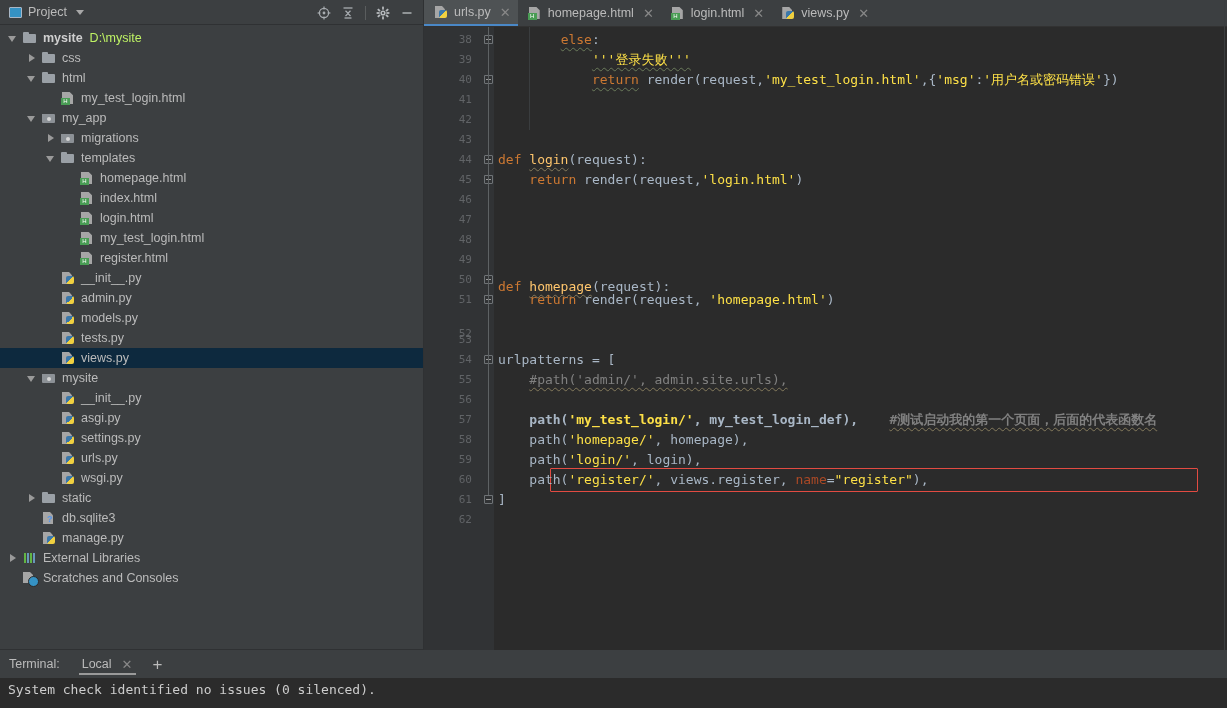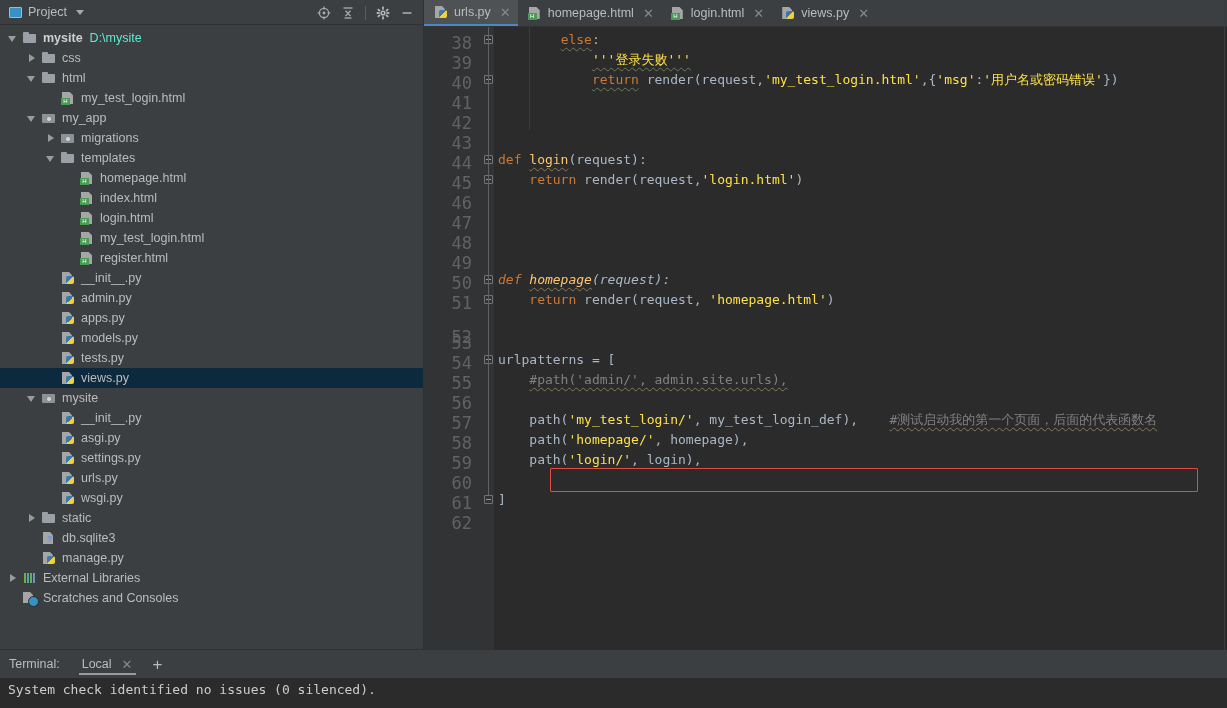--- a/index.html
+++ b/index.html
@@ -51,21 +51,21 @@
     border-left: 6px solid #9a9a9a;
   }
   .twisty.open::before {
     content: ""; position: absolute; left: 0px; top: 3px;
     border-left: 4.5px solid transparent; border-right: 4.5px solid transparent;
     border-top: 6px solid #9a9a9a;
   }
   .ico { width: 16px; height: 16px; flex: 0 0 16px; margin-right: 5px;
     position: relative; display: inline-block; }
   .label-bold { font-weight: bold; color: #cfcfcf; }
-  .subpath { color: #5eead4; margin-left: 7px; }
+  .subpath { color: #bef264; margin-left: 7px; }
 
   
   .ico-folder::before {
     content: ""; position: absolute; left: 1px; top: 4px; width: 13px; height: 9px;
     background: #9aa0a6; border-radius: 0 1px 1px 1px;
   }
   .ico-folder::after {
     content: ""; position: absolute; left: 1px; top: 2px; width: 6px; height: 3px;
     background: #9aa0a6; border-radius: 1px 1px 0 0;
   }
@@ -133,21 +133,21 @@
   .tab.active { background: #4e5254; border-bottom: 2px solid #4a88c7; }
   .tab .ico { margin-right: 0; }
   .tab-close { color: #888888; font-size: 13px; margin-left: 4px; line-height: 1; }
 
   #code-wrap { position: absolute; left: 0; top: 27px; right: 0; bottom: 0;
     background: #2b2b2b; display: flex; }
   #gutter { width: 58px; flex: 0 0 58px; background: #313335; position: relative; }
   #foldstrip { width: 12px; flex: 0 0 12px; background: #313335; position: relative; }
   #code { flex: 1 1 auto; position: relative; overflow: hidden; }
 
-  .ln { position: absolute; right: 10px; color: #606366; font-size: 17px;
+  .ln { position: absolute; right: 10px; color: #606366; font-size: 11px;
     font-family: "DejaVu Sans Mono", monospace; text-align: right; }
   .cline { position: absolute; left: 0; white-space: pre;
     font-family: "DejaVu Sans Mono", monospace; font-size: 13px;
     color: #a9b7c6; line-height: 20px; }
 
   .kw { color: #cc7832; }
   .str { color: #fde047; }
   .fn { color: #ffc66d; }
   .cmt { color: #808080; }
   .punct { color: #a9b7c6; }
@@ -328,26 +328,20 @@
           <span style="width: 46px; flex: 0 0 auto;"></span>
           <span class="twisty "></span>
           <span class="ico ico-py"></span>
           <span>__init__.py</span>
         </div>
         <div class="row">
           <span style="width: 46px; flex: 0 0 auto;"></span>
           <span class="twisty "></span>
           <span class="ico ico-py"></span>
           <span>admin.py</span>
-        </div>
-        <div class="row">
-          <span style="width: 46px; flex: 0 0 auto;"></span>
-          <span class="twisty "></span>
-          <span class="ico ico-py"></span>
-          <span>apps.py</span>
         </div>
         <div class="row">
           <span style="width: 46px; flex: 0 0 auto;"></span>
           <span class="twisty "></span>
           <span class="ico ico-py"></span>
           <span>models.py</span>
         </div>
         <div class="row">
           <span style="width: 46px; flex: 0 0 auto;"></span>
           <span class="twisty "></span>
@@ -506,30 +500,31 @@
           <div class="cline" style="top: 43px; left: 4px;">            <span class="kw wavy">return</span> render(request<span class="punct">,</span><span class="str">'my_test_login.html'</span><span class="punct">,</span>{<span class="str">'msg'</span>:<span class="str">'用户名或密码错误'</span>})</div>
           <div class="cline" style="top: 63px; left: 4px;"></div>
           <div class="cline" style="top: 83px; left: 4px;"></div>
           <div class="cline" style="top: 103px; left: 4px;"></div>
           <div class="cline" style="top: 123px; left: 4px;"><span class="kw">def</span> <span class="fn wavy-g">login</span>(request)<span class="punct">:</span></div>
           <div class="cline" style="top: 143px; left: 4px;">    <span class="kw">return</span> render(request<span class="punct">,</span><span class="str">'login.html'</span>)</div>
           <div class="cline" style="top: 163px; left: 4px;"></div>
           <div class="cline" style="top: 183px; left: 4px;"></div>
           <div class="cline" style="top: 203px; left: 4px;"></div>
           <div class="cline" style="top: 223px; left: 4px;"></div>
-          <div class="cline" style="top: 243px; left: 4px; font-style: italic;"><span class="kw">def</span> <span class="fn wavy-g">homepage</span>(request)<span class="punct">:</span></div>
+          <div class="cline" style="top: 250px; left: 4px;"><span class="kw">def</span> <span class="fn wavy-g">homepage</span>(request)<span class="punct">:</span></div>
           <div class="cline" style="top: 263px; left: 4px;">    <span class="kw">return</span> render(request, <span class="str">'homepage.html'</span>)</div>
           <div class="cline" style="top: 283px; left: 4px;"></div>
           <div class="cline" style="top: 303px; left: 4px;"></div>
           <div class="cline" style="top: 323px; left: 4px;">urlpatterns = [</div>
           <div class="cline" style="top: 343px; left: 4px;">    <span class="cmt wavy-g">#path('admin/', admin.site.urls),</span></div>
           <div class="cline" style="top: 363px; left: 4px;"></div>
-          <div class="cline" style="top: 383px; left: 4px;">    path(<span class="str">'my_test_login/'</span><span class="punct">,</span> my_test_login_def)<span class="punct">,</span>    <span class="cmt wavy-g">#测试启动我的第一个页面，后面的代表函数名</span></div>
+          <div class="cline" style="top: 383px; left: 4px; font-weight: bold;">    path(<span class="str">'my_test_login/'</span><span class="punct">,</span> my_test_login_def)<span class="punct">,</span>    <span class="cmt wavy-g">#测试启动我的第一个页面，后面的代表函数名</span></div>
           <div class="cline" style="top: 403px; left: 4px;">    path(<span class="str">'homepage/'</span><span class="punct">,</span> homepage)<span class="punct">,</span></div>
           <div class="cline" style="top: 423px; left: 4px;">    path(<span class="str">'login/'</span><span class="punct">,</span> login)<span class="punct">,</span></div>
+          <div class="cline" style="top: 443px; left: 4px;">    path(<span class="str">'register/'</span><span class="punct">,</span> views.register<span class="punct">,</span> <span class="kwarg">name</span>=<span class="str">"register"</span>)<span class="punct">,</span></div>
           <div class="cline" style="top: 463px; left: 4px;">]</div>
           <div class="cline" style="top: 483px; left: 4px;"></div>
           <div class="vline" style="left: 35.28px; top: 0px; height: 103px;"></div>
         </div>
     </div>
   </div>
 
   <div id="right-edge"></div>
 
   <div id="terminal">

